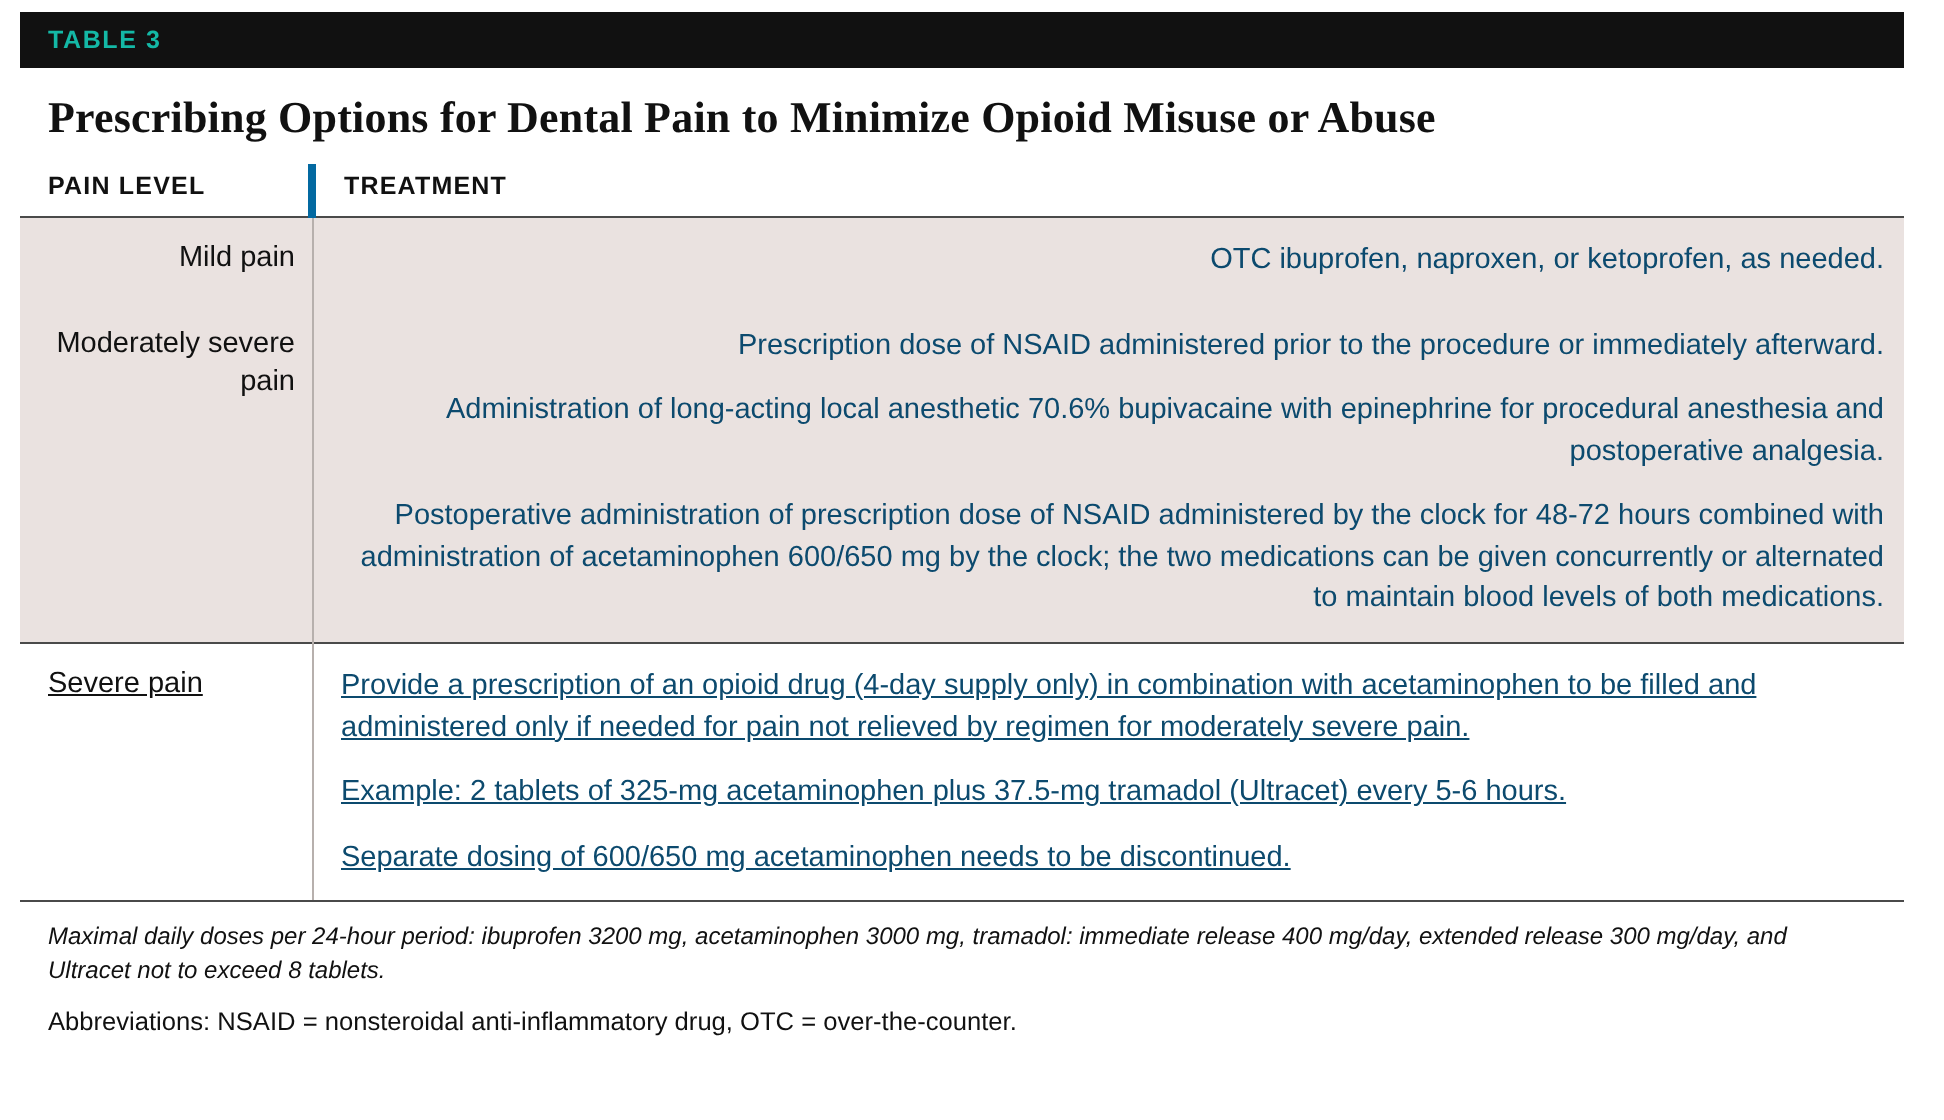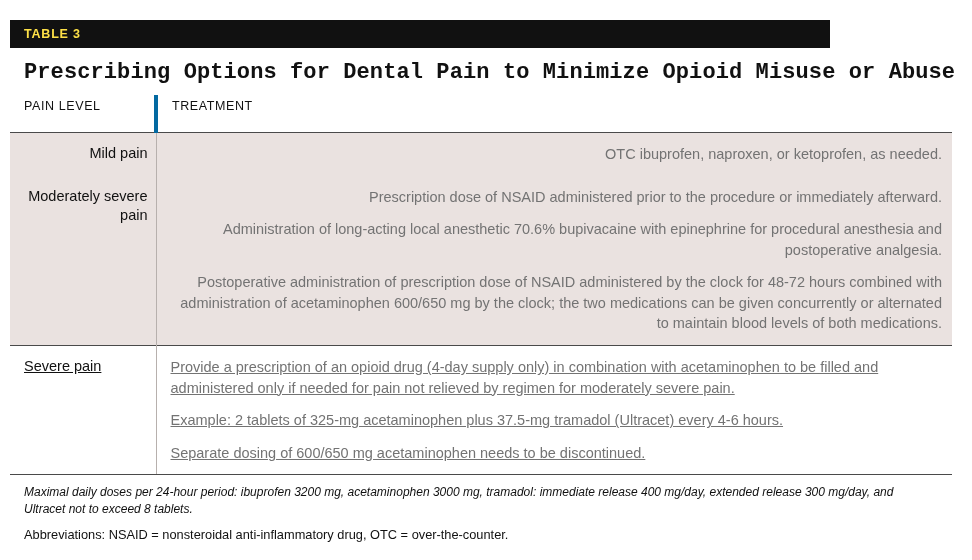--- a/index.html
+++ b/index.html
@@ -16,72 +16,72 @@
   }
   .table-wrap {
     position: relative;
     width: 972px;
     height: 560px;
     box-sizing: border-box;
     padding: 0 10px 0 10px;
   }
   .table-header-bar {
     background: #111111;
-    color: #fde047;
+    color: #14b8a6;
     font-size: 12.5px;
     font-weight: bold;
     letter-spacing: 0.8px;
     padding: 7px 12px 7px 14px;
-    margin: 20px 0 0 0;
-    width: 820px;
+    margin: 6px 0 0 0;
+    width: 942px;
     box-sizing: border-box;
   }
   .title {
-    font-family: Liberation Mono, monospace;
+    font-family: Liberation Serif, serif;
     font-size: 22px;
     font-weight: bold;
     padding: 12px 0 10px 14px;
     color: #111;
     letter-spacing: 0.1px;
   }
   table.maintable {
     border-collapse: collapse;
     width: 942px;
     margin-left: 0;
     table-layout: fixed;
   }
   table.maintable th,
   table.maintable td {
     vertical-align: top;
     text-align: left;
   }
   th.colhead {
     font-size: 12.5px;
-    font-weight: normal;
+    font-weight: bold;
     letter-spacing: 0.6px;
-    padding: 4px 0 19px 14px;
+    padding: 4px 0 8px 14px;
     border-bottom: 1.5px solid #4a4a4a;
     color: #111;
   }
   th.colhead.treat {
     padding-left: 14px;
     border-left: 4px solid #0369a1;
   }
   td.lvl {
     font-size: 14.5px;
     padding: 11px 8px 11px 14px;
     line-height: 1.32;
     color: #111;
   }
   td.trt {
     font-size: 14.5px;
     padding: 11px 10px 11px 14px;
     line-height: 1.42;
     border-left: 1px solid #b7b0ad;
-    color: #737373;
+    color: #0c4a6e;
   }
   tr.shaded td {
     background: #eae2e0;
     text-align: right;
   }
   tr.plain td {
     background: #ffffff;
   }
   td.trt p {
     margin: 0 0 12px 0;
@@ -154,21 +154,21 @@
           <p>Prescription dose of NSAID administered prior to the procedure or immediately afterward.</p>
           <p>Administration of long-acting local anesthetic 70.6% bupivacaine with epinephrine for procedural anesthesia and postoperative analgesia.</p>
           <p>Postoperative administration of prescription dose of NSAID administered by the clock for 48-72 hours combined with administration of acetaminophen 600/650 mg by the clock; the two medications can be given concurrently or alternated to maintain blood levels of both medications.</p>
         </td>
       </tr>
 
       <tr class="plain">
         <td class="lvl rule-top">Severe pain</td>
         <td class="trt rule-top">
           <p>Provide a prescription of an opioid drug (4-day supply only) in combination with acetaminophen to be filled and administered only if needed for pain not relieved by regimen for moderately severe pain.</p>
-          <p>Example: 2 tablets of 325-mg acetaminophen plus 37.5-mg tramadol (Ultracet) every 4-6 hours.</p>
+          <p>Example: 2 tablets of 325-mg acetaminophen plus 37.5-mg tramadol (Ultracet) every 5-6 hours.</p>
           <p>Separate dosing of 600/650 mg acetaminophen needs to be discontinued.</p>
         </td>
       </tr>
 
     </tbody>
   </table>
 
   <div class="sep-line"></div>
 
   <div class="footnote">Maximal daily doses per 24-hour period: ibuprofen 3200 mg, acetaminophen 3000 mg, tramadol: immediate release 400 mg/day, extended release 300 mg/day, and Ultracet not to exceed 8 tablets.</div>

